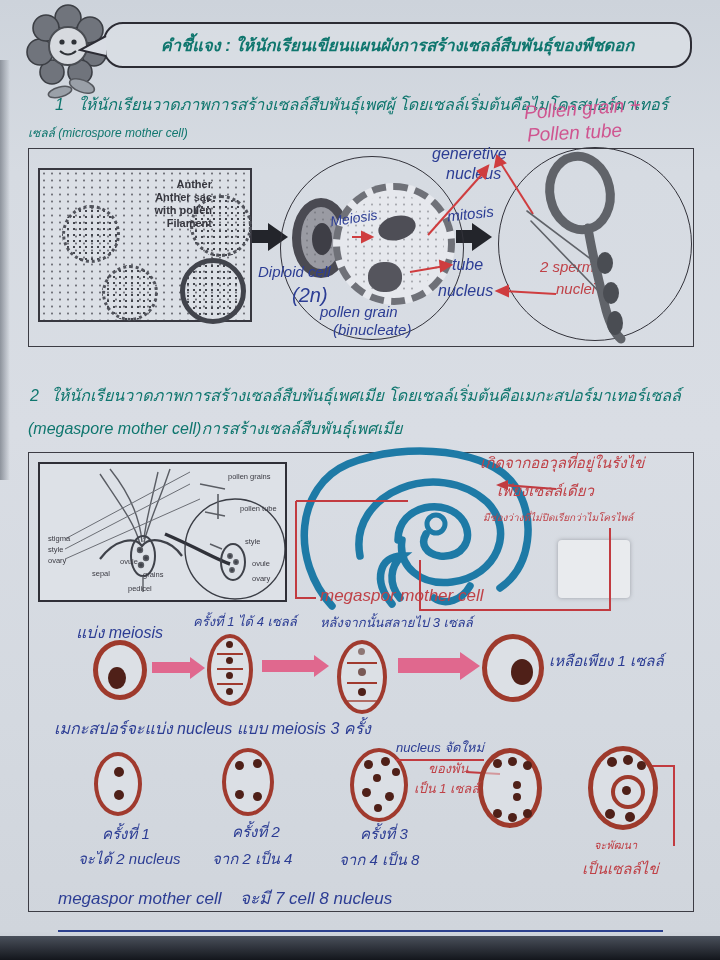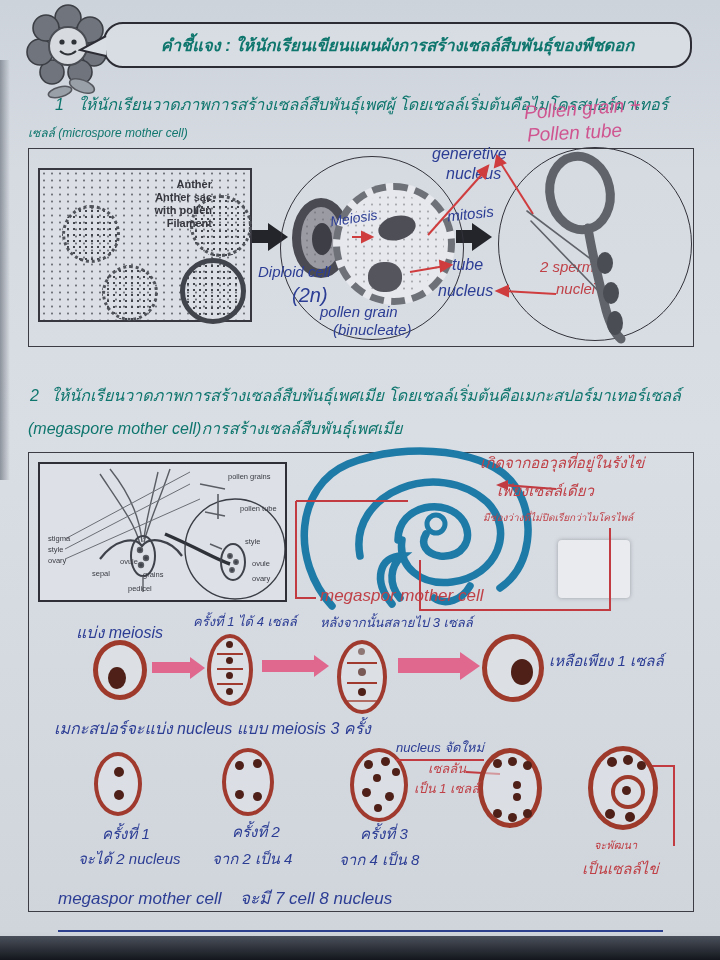--- a/index.html
+++ b/index.html
@@ -294,21 +294,21 @@
     <div class="dot" style="left:32px;top:61px;width:10px;height:10px;"></div>
 </div>
 
 <div class="abs hw-blue" style="left:102px;top:822px;font-size:15px;"><span>ครั้งที่ 1</span></div>
 <div class="abs hw-blue" style="left:78px;top:847px;font-size:15px;white-space:nowrap;"><span>จะได้ 2 nucleus</span></div>
 <div class="abs hw-blue" style="left:232px;top:820px;font-size:15px;"><span>ครั้งที่ 2</span></div>
 <div class="abs hw-blue" style="left:212px;top:847px;font-size:15px;white-space:nowrap;"><span>จาก 2 เป็น 4</span></div>
 <div class="abs hw-blue" style="left:360px;top:822px;font-size:15px;"><span>ครั้งที่ 3</span></div>
 <div class="abs hw-blue" style="left:339px;top:848px;font-size:15px;white-space:nowrap;"><span>จาก 4 เป็น 8</span></div>
 <div class="abs hw-blue" style="left:396px;top:737px;font-size:13px;white-space:nowrap;border-bottom:2px solid #c23b40;padding-bottom:1px;"><span>nucleus จัดใหม่</span></div>
-<div class="abs hw-red" style="left:428px;top:758px;font-size:13px;"><span>เซลลัน</span></div>
+<div class="abs hw-red" style="left:428px;top:758px;font-size:13px;"><span>ของพัน</span></div>
 <div class="abs hw-red" style="left:414px;top:778px;font-size:13px;white-space:nowrap;"><span>เป็น 1 เซลล์</span></div>
 <div class="abs hw-red" style="left:594px;top:836px;font-size:11px;"><span>จะพัฒนา</span></div>
 <div class="abs hw-red" style="left:582px;top:857px;font-size:15px;white-space:nowrap;"><span>เป็นเซลล์ไข่</span></div>
 
 <div class="abs" style="left:58px;top:884px;width:605px;border-bottom:2px solid #2b3f8c;padding-bottom:19px;">
   <span class="hw-blue" style="font-size:17px;">megaspor mother cell</span>
   <span class="hw-blue" style="font-size:17px;margin-left:14px;">จะมี 7 cell 8 nucleus</span>
 </div>
 
 </body></html>

